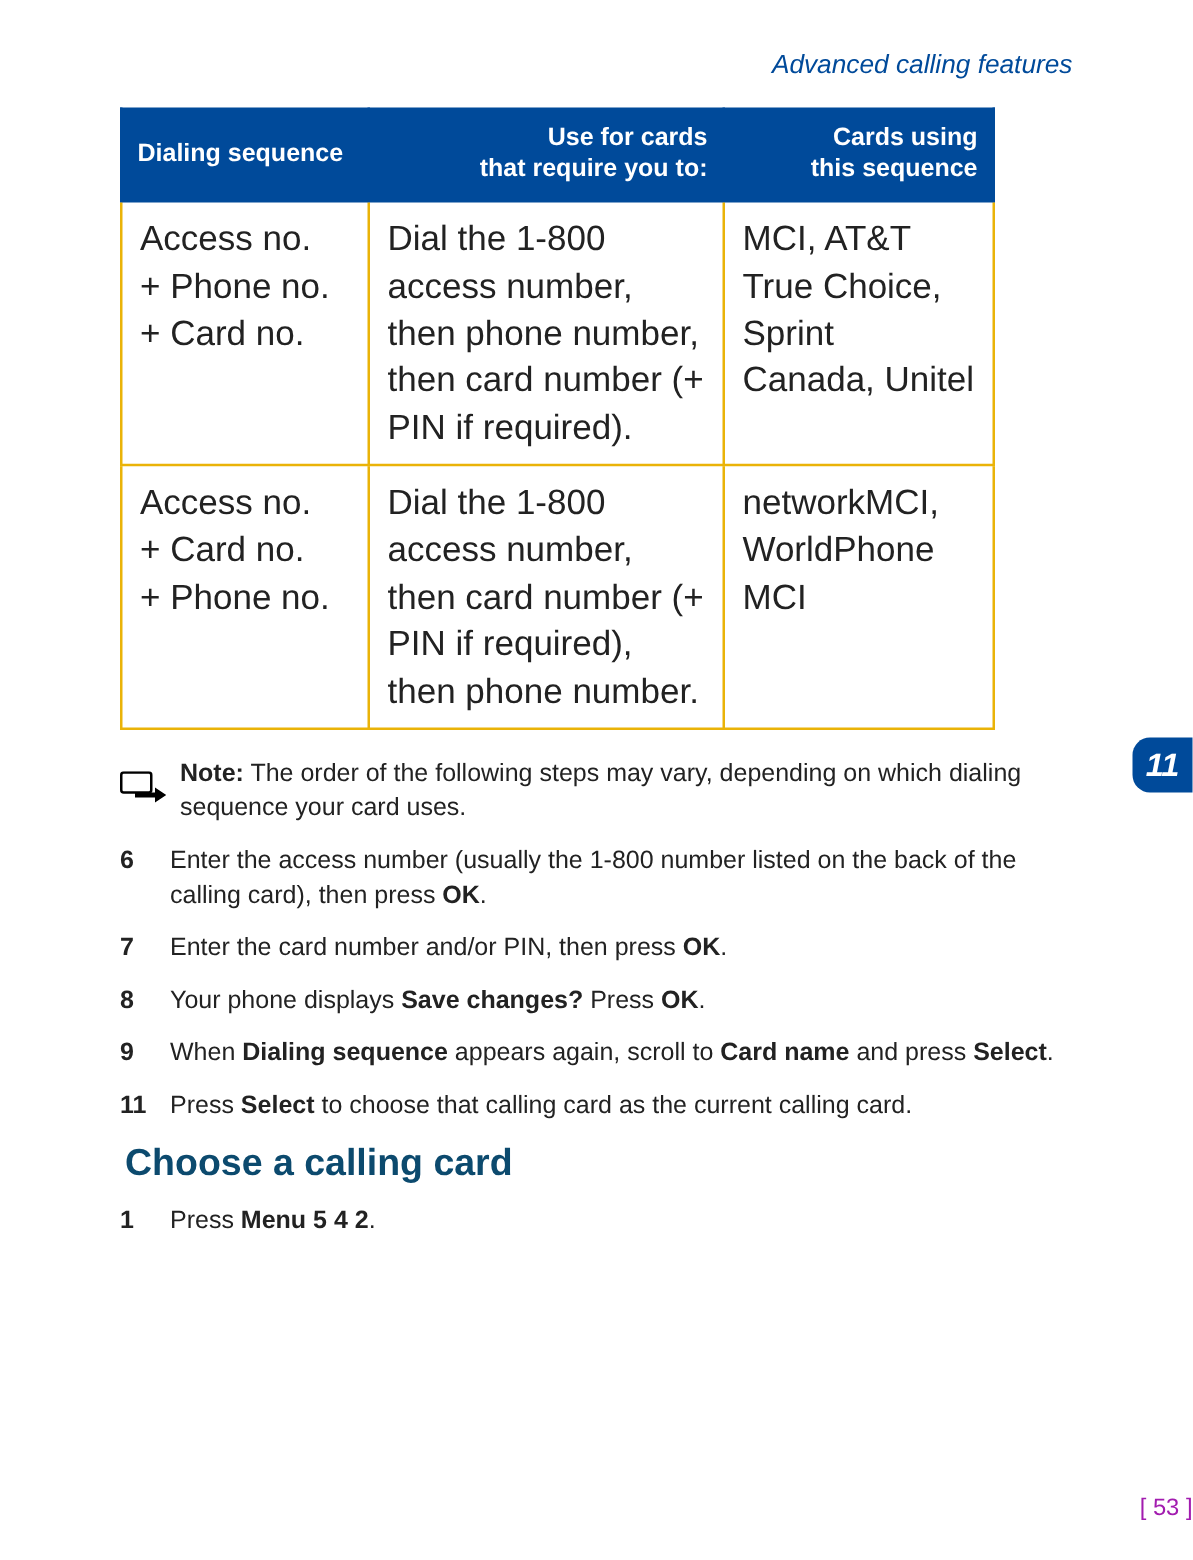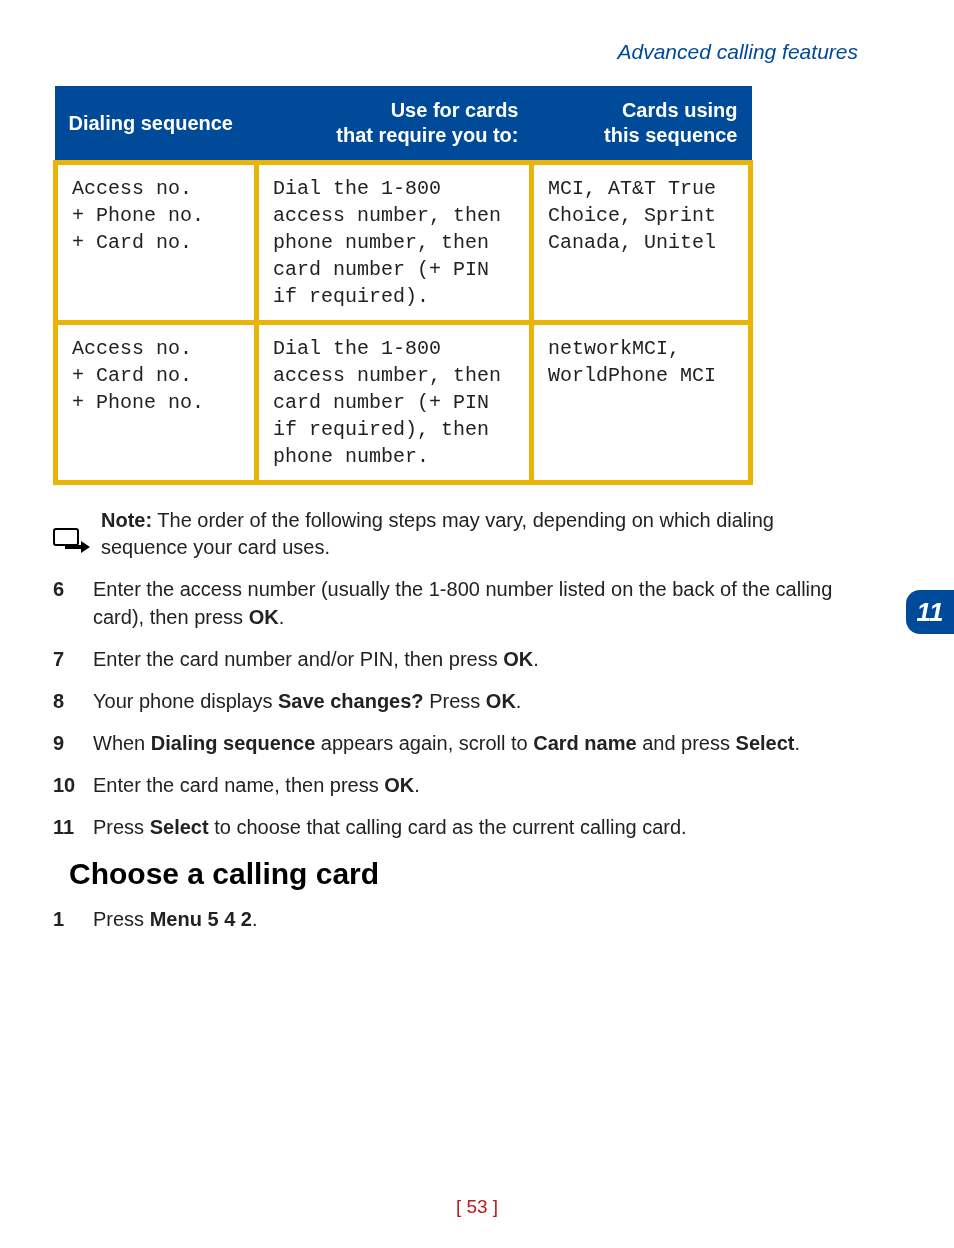--- a/index.html
+++ b/index.html
@@ -7,21 +7,21 @@
     padding: 0;
     background: #fff;
     font-family: "Segoe UI", "Helvetica Neue", Arial, sans-serif;
     color: #222;
     width: 954px;
   }
   .page {
     box-sizing: border-box;
     width: 954px;
     height: 1248px;
-    padding: 40px 96px 30px 53px;
+    padding: 40px 96px 30px 96px;
     position: relative;
   }
   .breadcrumb {
     text-align: right;
     color: #004a9a;
     font-style: italic;
     font-size: 21px;
     margin-bottom: 22px;
   }
   table.seq {
@@ -39,36 +39,35 @@
     border: 2px solid #004a9a;
     text-align: right;
     line-height: 1.25;
     vertical-align: middle;
   }
   table.seq th:first-child {
     text-align: left;
     vertical-align: middle;
   }
   table.seq td {
-    border: 5px solid #eab308;
+    border: 2px solid #eab308;
     padding: 10px 14px;
-    font-size: 20px;
+    font-size: 28px;
     line-height: 1.35;
     vertical-align: top;
-    font-family: Liberation Mono, monospace;
   }
   table.seq td:first-child {
     width: 168px;
   }
   table.seq td:last-child {
     width: 186px;
   }
   .note-block {
     display: flex;
-    align-items: flex-end;
+    align-items: center;
     margin-top: 22px;
     font-size: 20px;
     line-height: 1.35;
   }
   .note-icon {
     flex: 0 0 40px;
     margin-right: 8px;
     margin-top: 2px;
   }
   .note-text {
@@ -88,33 +87,33 @@
   ol.steps li .num {
     flex: 0 0 40px;
     font-weight: 700;
     text-align: left;
   }
   ol.steps li .body {
     flex: 1;
   }
   .b { font-weight: 700; }
   h2.section {
-    color: #000000;
+    color: #0c4a6e;
     font-size: 30px;
     font-weight: 700;
-    margin: 16px 0 2px 16px;
+    margin: 16px 0 2px 4px;
   }
   .subline {
     font-size: 20px;
     margin-top: 10px;
     margin-left: 40px;
   }
   .page-num {
-    text-align: center;
-    color: #b91c1c;
+    text-align: right;
+    color: #a21caf;
     font-size: 19px;
     position: absolute;
     bottom: 30px;
     left: 0;
     right: 0;
   }
   .tab-badge {
     position: absolute;
     right: 0;
     top: 590px;
@@ -195,24 +194,20 @@
       </li>
       <li>
         <span class="num">8</span>
         <span class="body">Your phone displays <span class="b">Save changes?</span> Press <span class="b">OK</span>.</span>
       </li>
       <li>
         <span class="num">9</span>
         <span class="body">When <span class="b">Dialing sequence</span> appears again, scroll to <span class="b">Card name</span> and press <span class="b">Select</span>.</span>
       </li>
       <li>
-        <span class="num">10</span>
-        <span class="body">Enter the card name, then press <span class="b">OK</span>.</span>
-      </li>
-      <li>
         <span class="num">11</span>
         <span class="body">Press <span class="b">Select</span> to choose that calling card as the current calling card.</span>
       </li>
     </ol>
 
   <h2 class="section">Choose a calling card</h2>
 
   <ol class="steps" id="steps-b">
       <li>
         <span class="num">1</span>

